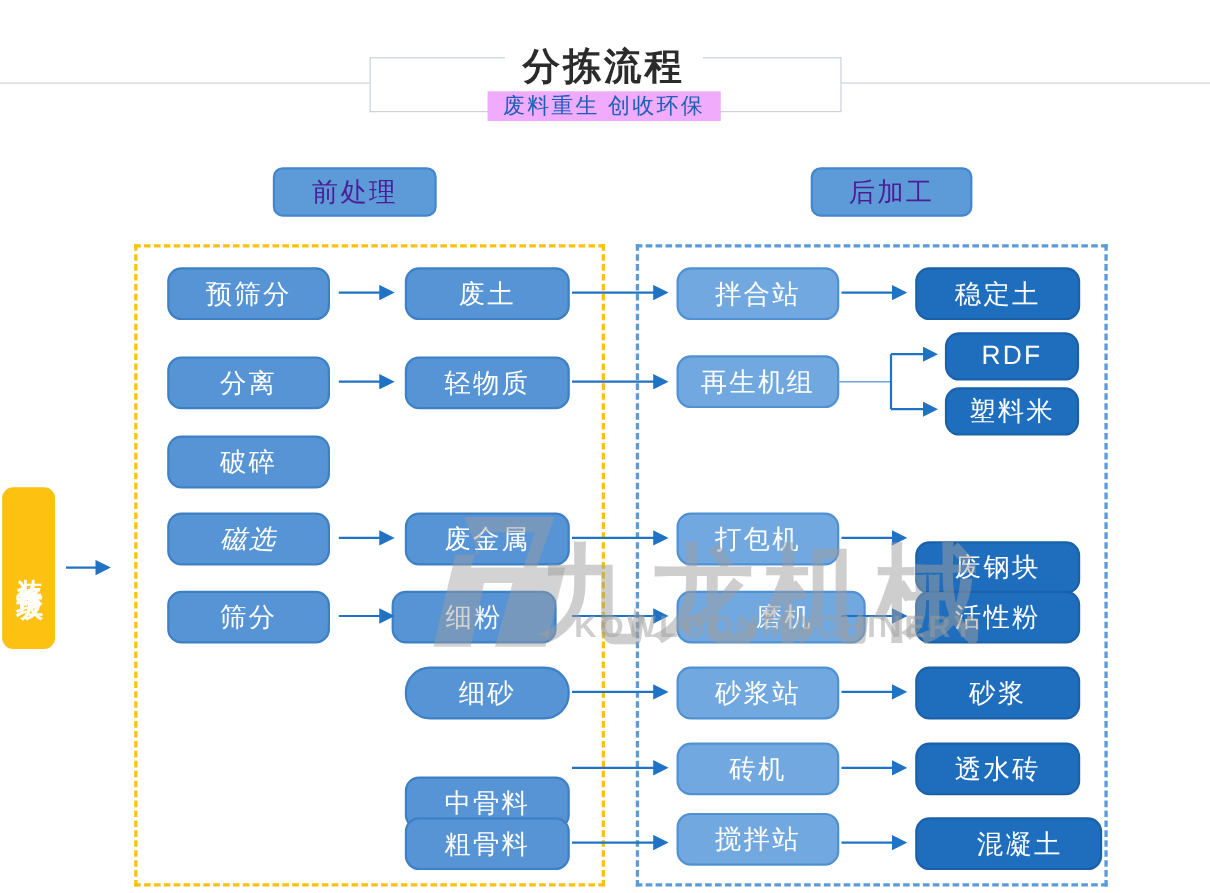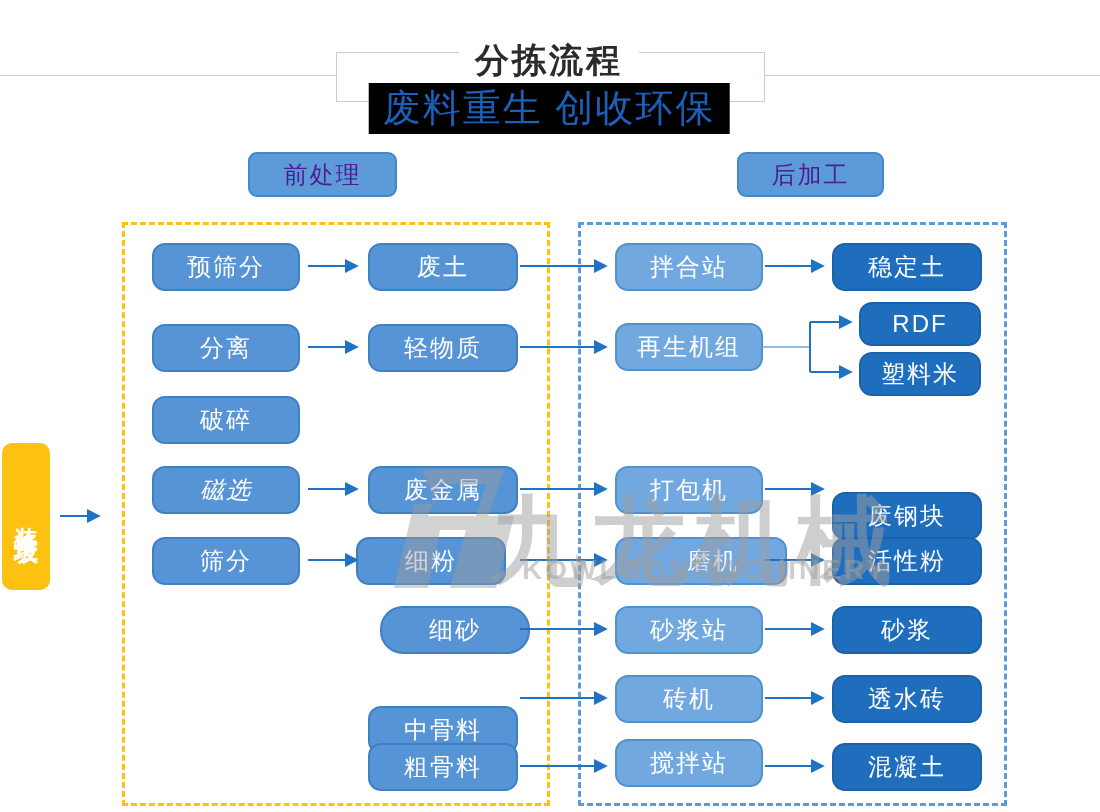--- a/index.html
+++ b/index.html
@@ -10,21 +10,21 @@
   
   .mid-line{position:absolute;top:75px;height:0;border-top:1px solid #c7ccd6;}
   .mid-line.left{left:0;width:336px;}
   .mid-line.right{left:763px;width:337px;}
   .title-rect{position:absolute;left:336px;top:52px;width:427px;height:48px;
     border:1px solid #c7ccd6;background:#fff;}
   .main-title{position:absolute;left:549px;top:38px;transform:translateX(-50%);
     background:#fff;padding:0 16px;font-size:34px;font-weight:bold;color:#2b2b2b;
     letter-spacing:3px;white-space:nowrap;z-index:3;}
   .sub-title{position:absolute;left:549px;top:83px;transform:translateX(-50%);
-    background:#000000;padding:0 14px;font-size:38px;color:#1b5fb9;
+    background:#f0abfc;padding:0 14px;font-size:20px;color:#1b5fb9;
     letter-spacing:2px;white-space:nowrap;z-index:3;}
   
   .hdr-btn{position:absolute;height:41px;border-radius:9px;display:flex;
     align-items:center;justify-content:center;color:#4c1d95;font-size:24px;
     background:#5d9ad8;border:2px solid #4486cc;letter-spacing:2px;z-index:2;}
   
   .zone{position:absolute;top:222px;height:578px;z-index:1;}
   .zone-yellow{left:122px;width:422px;border:3px dashed #fdc112;}
   .zone-blue{left:578px;width:423px;border:3px dashed #5b9bd8;}
   
@@ -72,40 +72,40 @@
   <div class="box c12" style="left:152px;top:243px;width:144px;height:44px;">预筛分</div>
   <div class="box c12" style="left:152px;top:324px;width:144px;height:44px;">分离</div>
   <div class="box c12" style="left:152px;top:396px;width:144px;height:44px;">破碎</div>
   <div class="box c12" style="left:152px;top:466px;width:144px;height:44px;font-style:italic;">磁选</div>
   <div class="box c12" style="left:152px;top:537px;width:144px;height:44px;">筛分</div>
 
   <div class="box c12" style="left:368px;top:243px;width:146px;height:44px;">废土</div>
   <div class="box c12" style="left:368px;top:324px;width:146px;height:44px;">轻物质</div>
   <div class="box c12" style="left:368px;top:466px;width:146px;height:44px;">废金属</div>
   <div class="box c12" style="left:356px;top:537px;width:146px;height:44px;">细粉</div>
-  <div class="box c12" style="left:380px;top:606px;width:146px;height:44px;border-radius:23px;">细砂</div>
+  <div class="box c12" style="left:368px;top:606px;width:146px;height:44px;border-radius:23px;">细砂</div>
   <div class="box c12" style="left:368px;top:706px;width:146px;height:44px;">中骨料</div>
   <div class="box c12" style="left:368px;top:743px;width:146px;height:44px;">粗骨料</div>
 
   <div class="box c3" style="left:615px;top:243px;width:144px;height:44px;">拌合站</div>
   <div class="box c3" style="left:615px;top:323px;width:144px;height:44px;">再生机组</div>
   <div class="box c3" style="left:615px;top:466px;width:144px;height:44px;">打包机</div>
   <div class="box c3" style="left:615px;top:537px;width:144px;height:44px;padding-left:24px;">磨机</div>
   <div class="box c3" style="left:615px;top:606px;width:144px;height:44px;">砂浆站</div>
   <div class="box c3" style="left:615px;top:675px;width:144px;height:44px;">砖机</div>
   <div class="box c3" style="left:615px;top:739px;width:144px;height:44px;">搅拌站</div>
 
   <div class="box c4" style="left:832px;top:243px;width:146px;height:44px;">稳定土</div>
   <div class="box c4" style="left:859px;top:302px;width:118px;height:40px;">RDF</div>
   <div class="box c4" style="left:859px;top:352px;width:118px;height:40px;">塑料米</div>
   <div class="box c4" style="left:832px;top:452px;width:146px;height:44px;margin-top:40px;">废钢块</div>
   <div class="box c4" style="left:832px;top:537px;width:146px;height:44px;">活性粉</div>
   <div class="box c4" style="left:832px;top:606px;width:146px;height:44px;text-align:right;">砂浆</div>
   <div class="box c4" style="left:832px;top:675px;width:146px;height:44px;">透水砖</div>
-  <div class="box c4" style="left:832px;top:743px;width:146px;height:44px;">混凝土</div>
+  <div class="box c4" style="left:832px;top:743px;width:146px;height:44px;padding-left:20px;">混凝土</div>
 
   <svg id="arrows" xmlns="http://www.w3.org/2000/svg">
     <defs>
       <marker id="ah" viewBox="0 0 10 10" refX="8" refY="5" markerWidth="7" markerHeight="7" orient="auto">
         <path d="M0,0 L10,5 L0,10 z" fill="#2073c4"></path>
       </marker>
     </defs>
     <g stroke="#2073c4" stroke-width="2" fill="none">
 
       <line x1="60" y1="516" x2="98" y2="516" marker-end="url(#ah)"></line>

